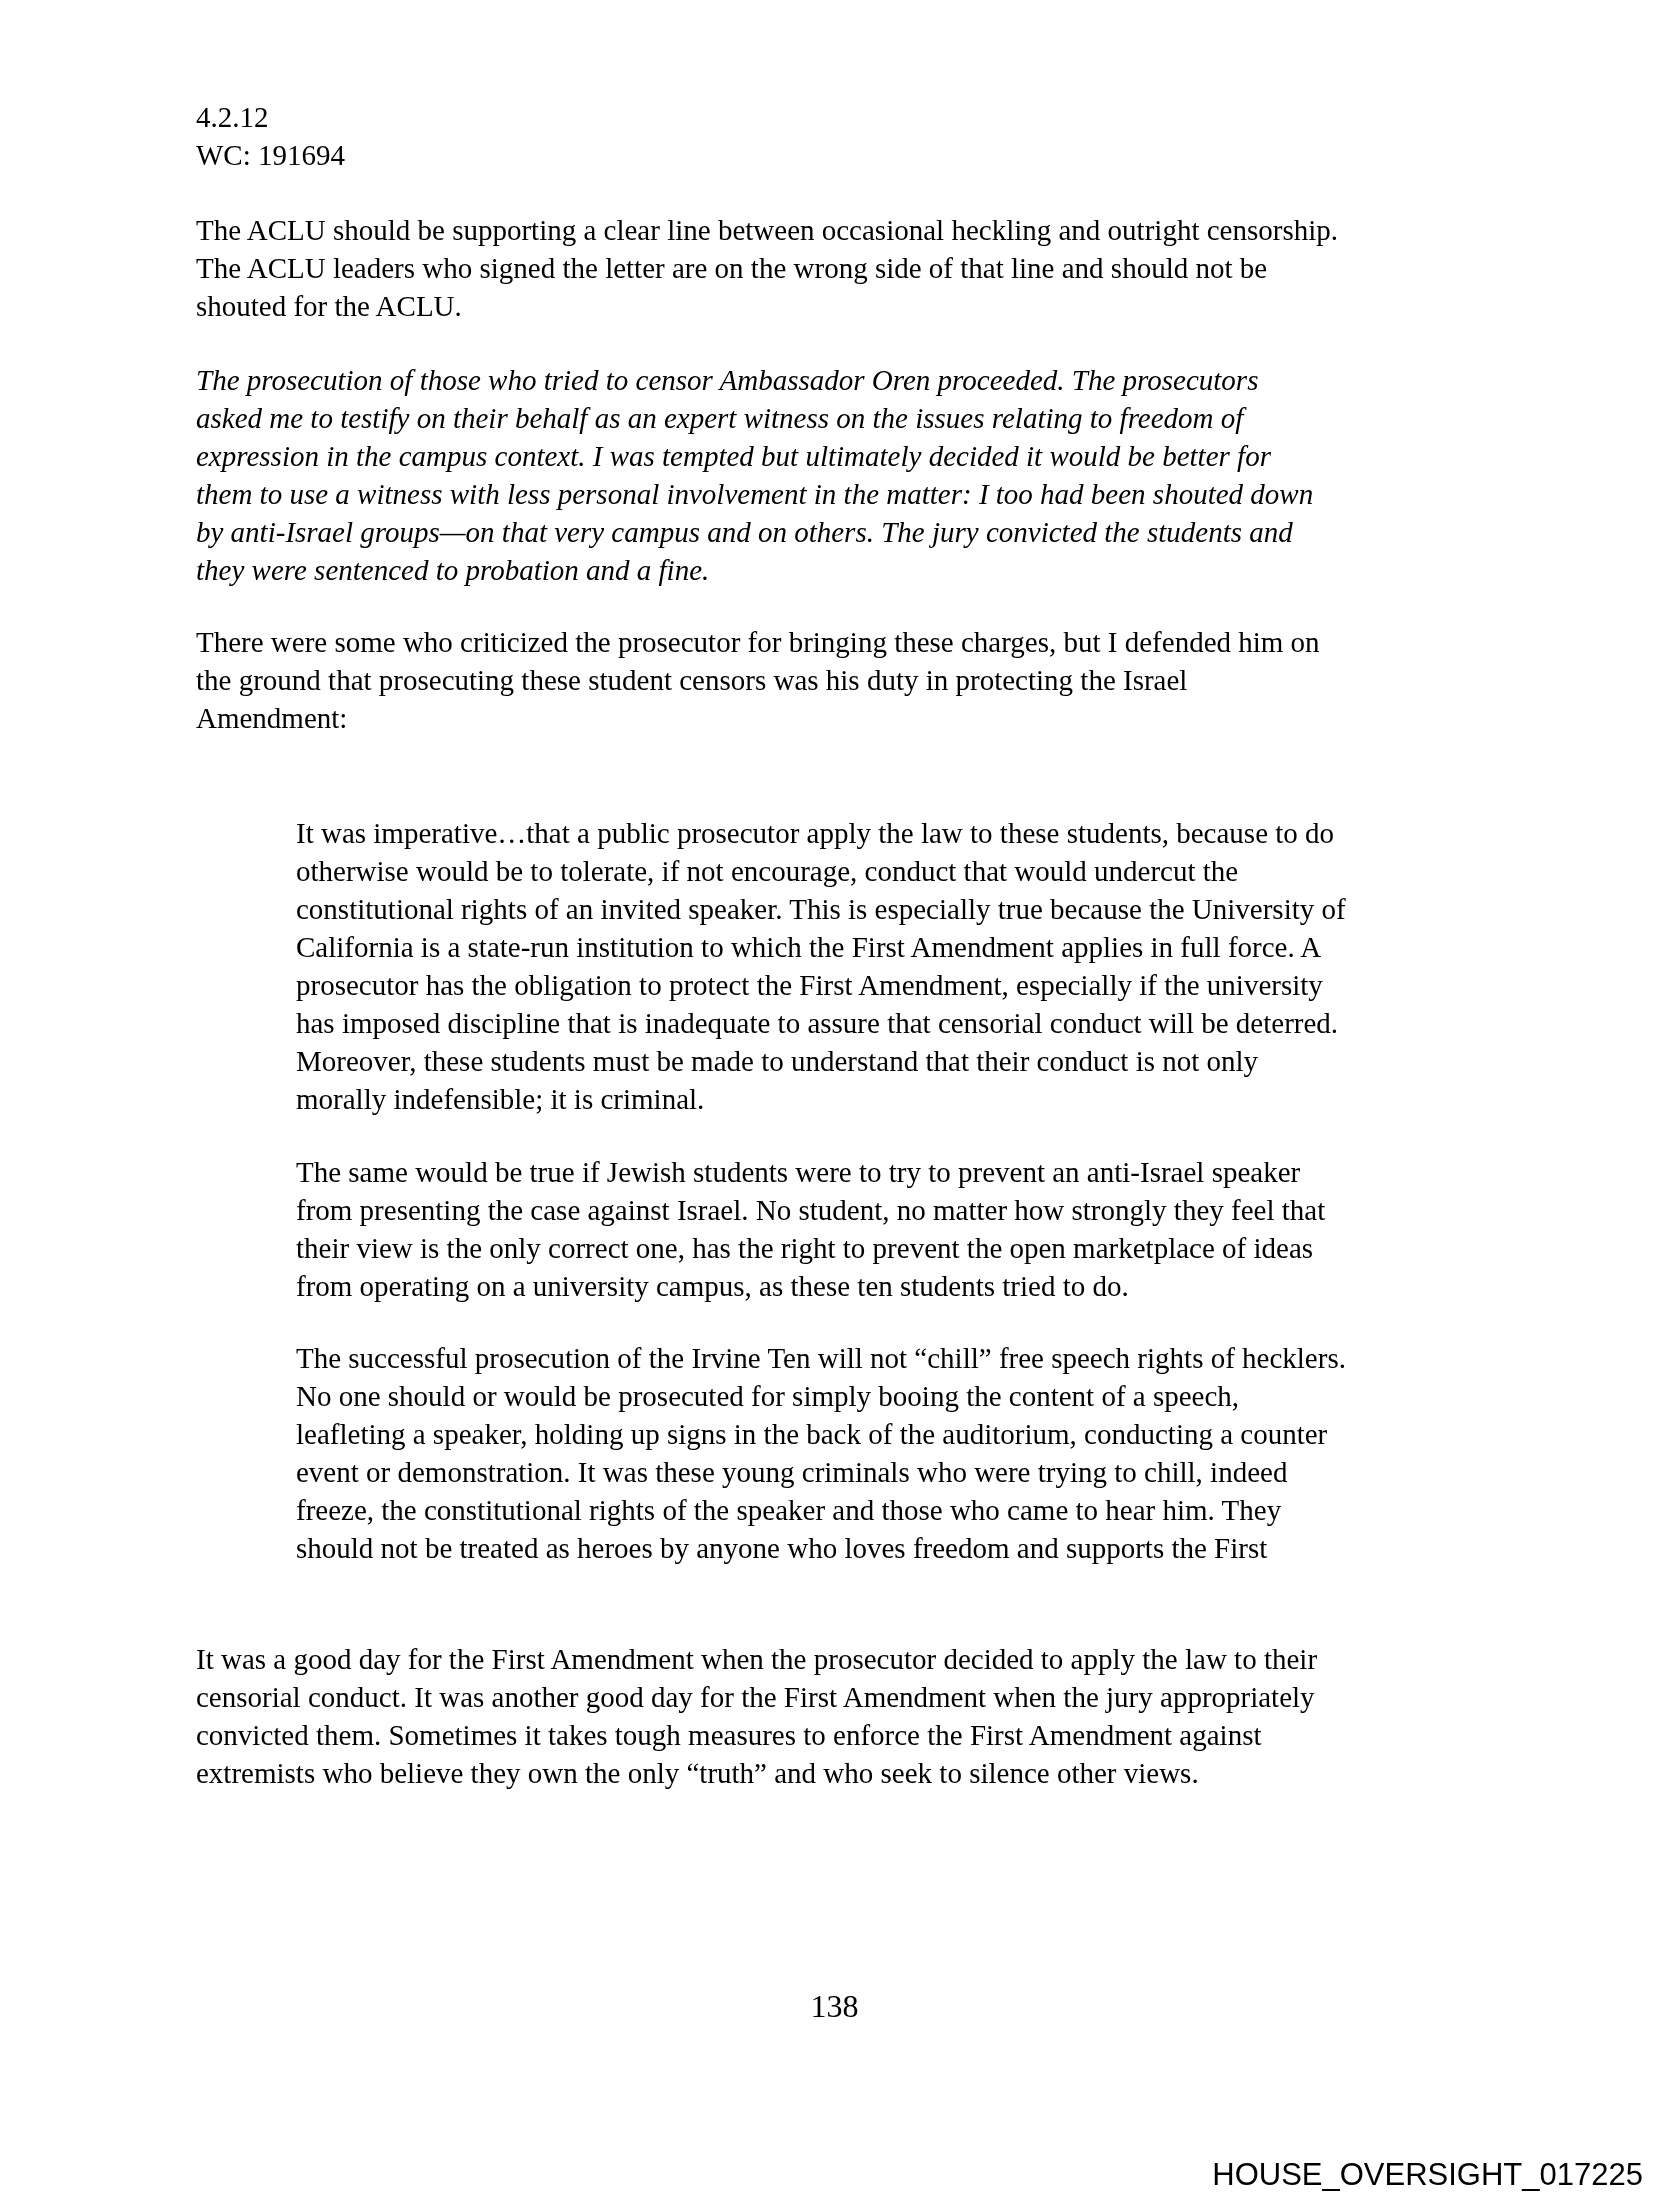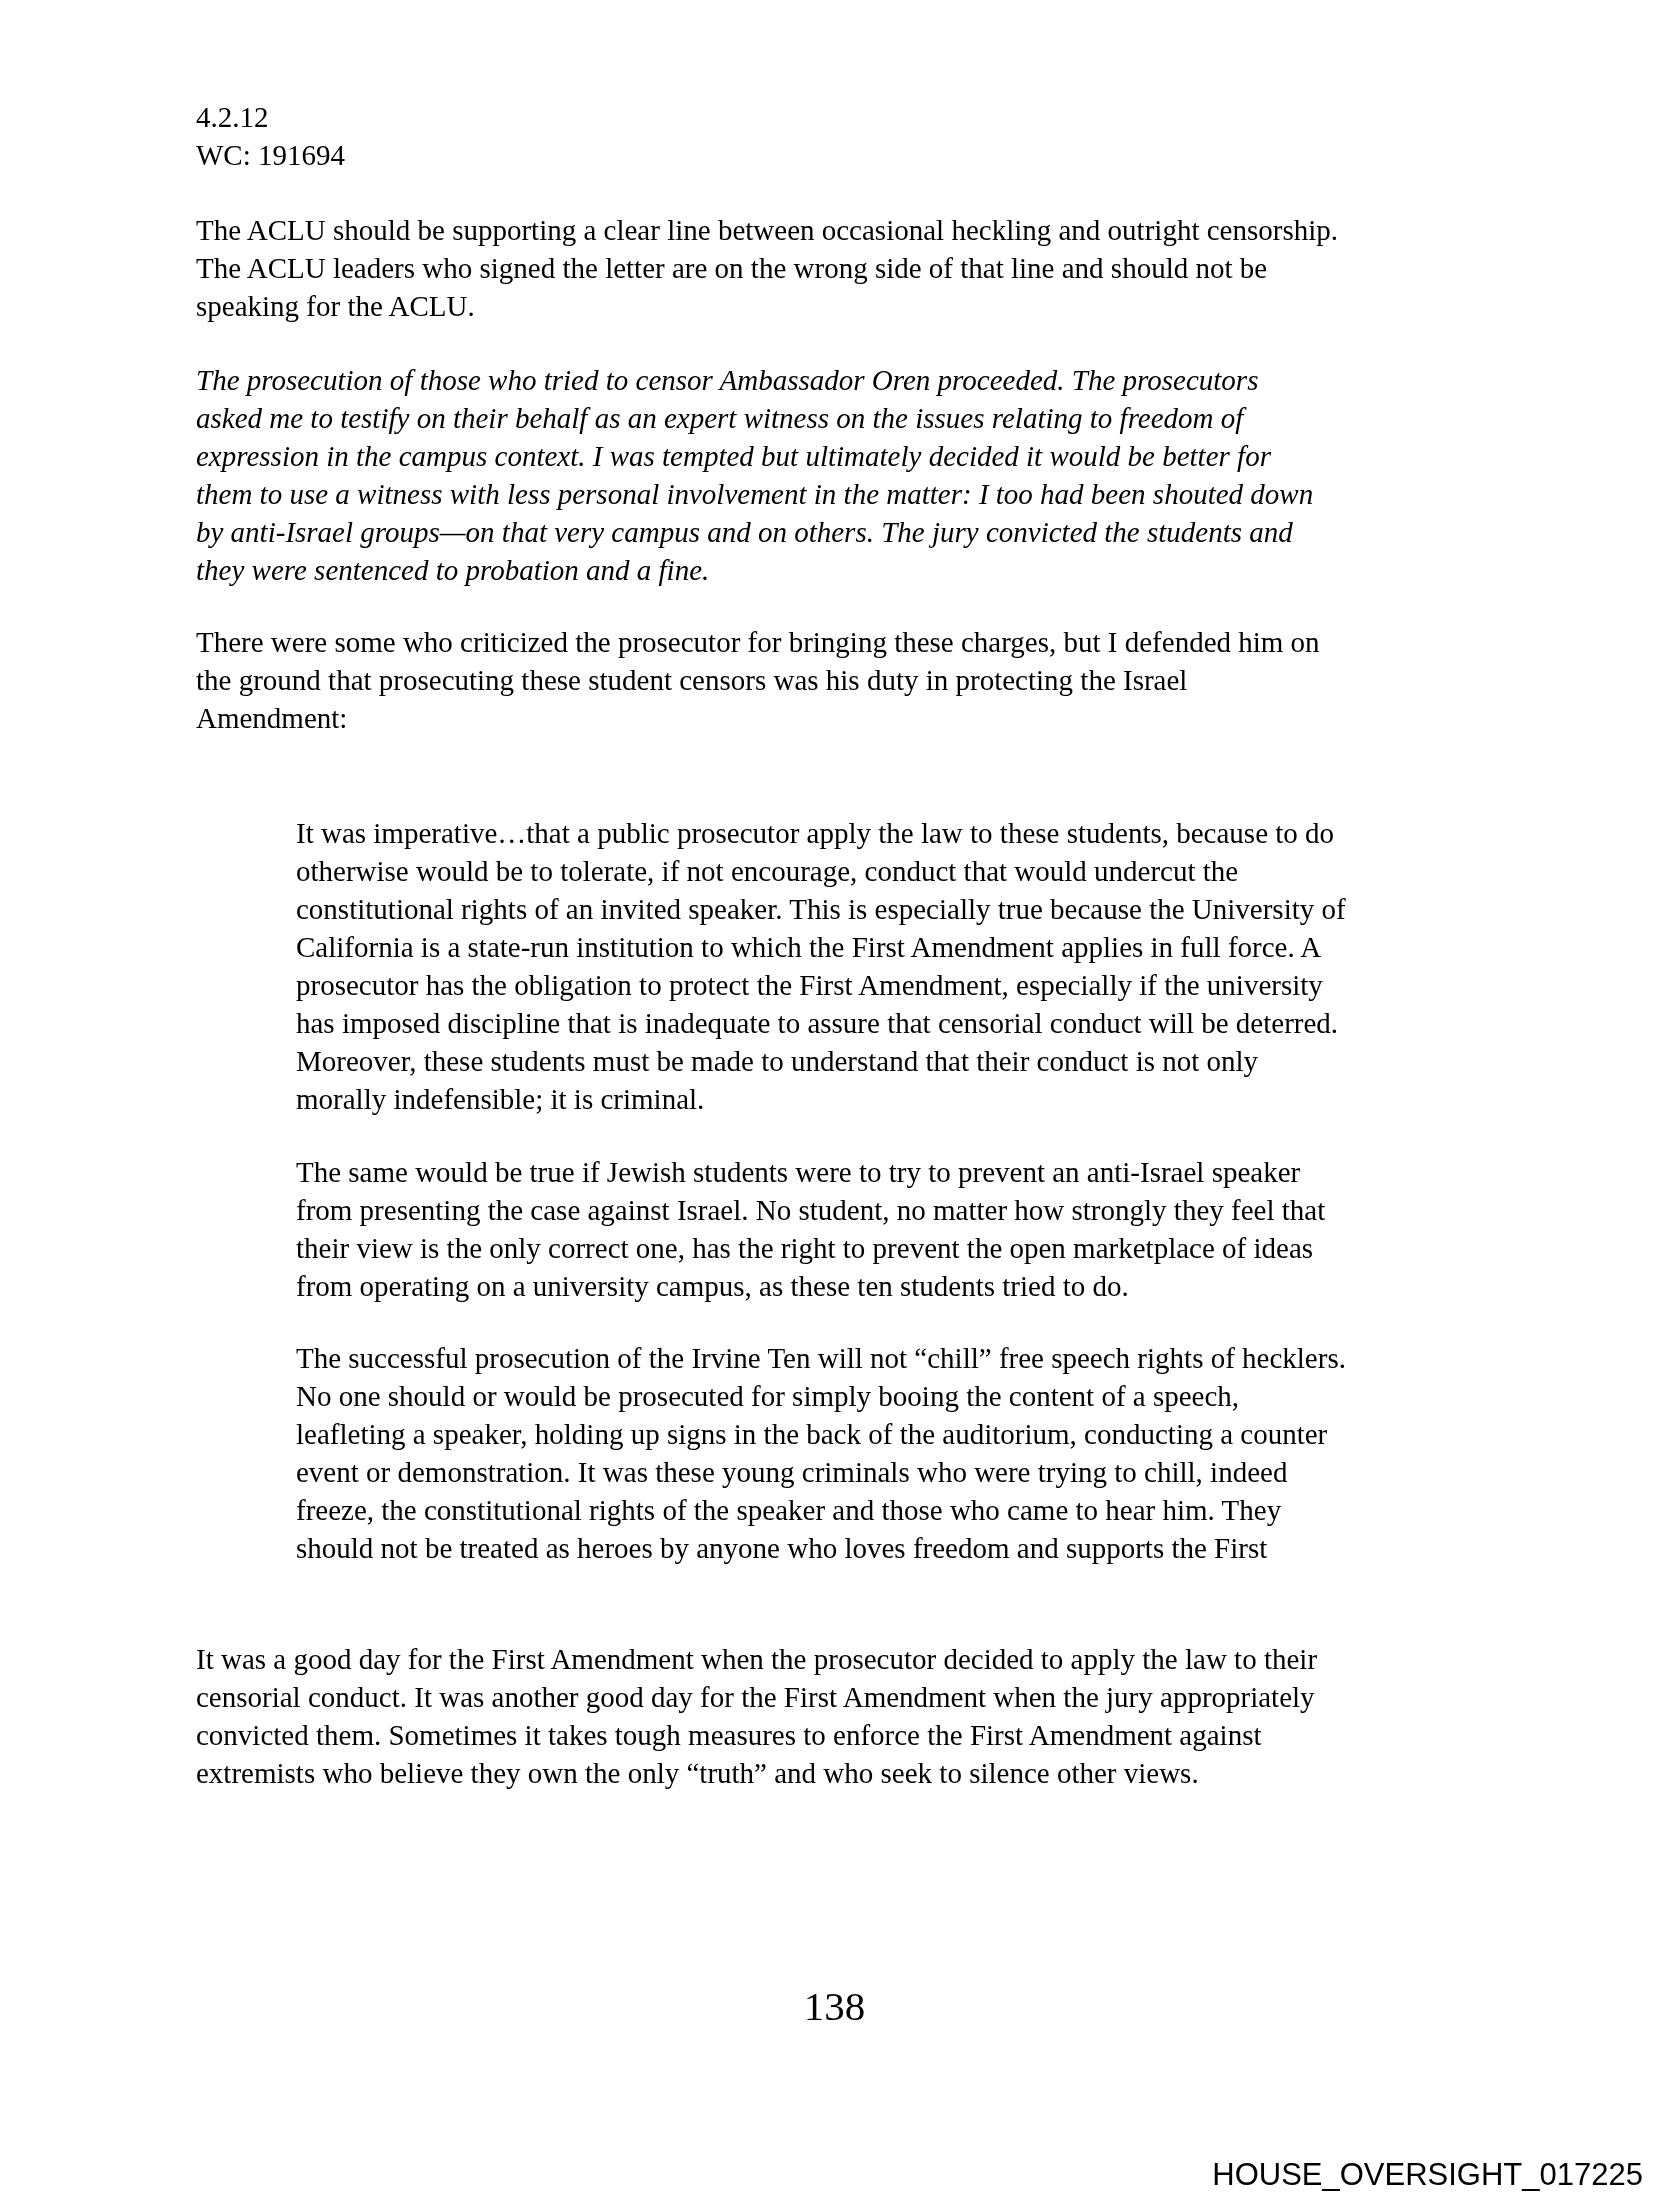--- a/index.html
+++ b/index.html
@@ -34,21 +34,21 @@
     #q1       { top: 814px; }
     #q2       { top: 1153px; }
     #q3       { top: 1339px; }
     #p4       { top: 1640px; }
     #page-number {
       position: absolute;
       top: 1987px;
       left: 0;
       width: 1669px;
       text-align: center;
-      font-size: 41px;
+      font-size: 32px;
       line-height: 38px;
     }
     #bates-footer {
       position: absolute;
       top: 2159px;
       right: 26px;
       font-family: "Liberation Sans", "DejaVu Sans", sans-serif;
       font-size: 31px;
       line-height: 31px;
       white-space: nowrap;
@@ -59,21 +59,21 @@
 <body>
 
 <div id="header" class="block body-block">
   <span class="line">4.2.12</span>
   <span class="line">WC:  191694</span>
 </div>
 
 <div id="p1" class="block body-block">
   <span class="line">The ACLU should be supporting a clear line between occasional heckling and outright censorship.</span>
   <span class="line">The ACLU leaders who signed the letter are on the wrong side of that line and should not be</span>
-  <span class="line">speaking for the ACLU.</span>
+  <span class="line">shouted for the ACLU.</span>
 </div>
 
 <div id="p2" class="block body-block">
   <span class="line">The prosecution of those who tried to censor Ambassador Oren proceeded.  The prosecutors</span>
   <span class="line">asked me to testify on their behalf as an expert witness on the issues relating to freedom of</span>
   <span class="line">expression in the campus context.  I was tempted but ultimately decided it would be better for</span>
   <span class="line">them to use a witness with less personal involvement in the matter:  I too had been shouted down</span>
   <span class="line">by anti-Israel groups—on that very campus and on others.  The jury convicted the students and</span>
   <span class="line">they were sentenced to probation and a fine.</span>
 </div>

